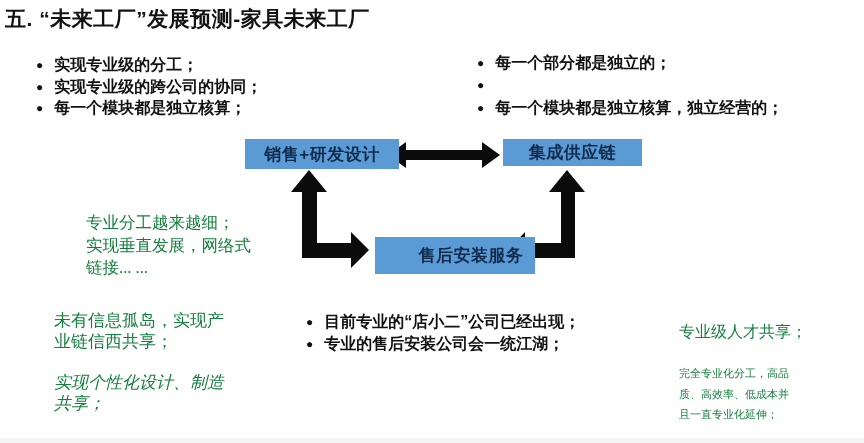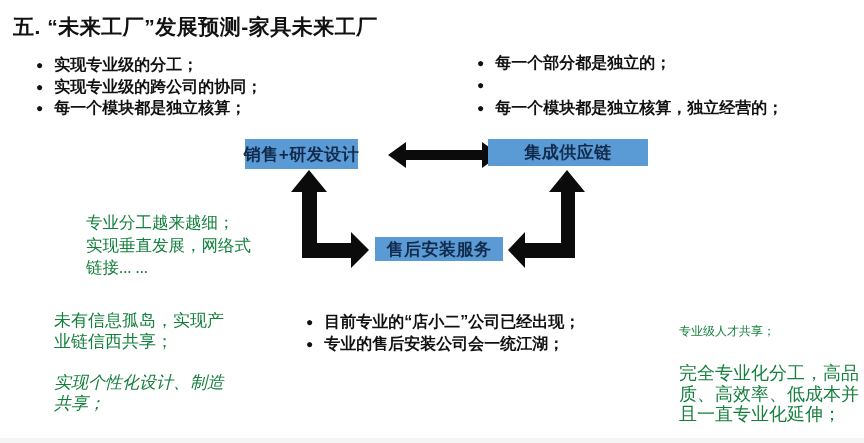--- a/index.html
+++ b/index.html
@@ -1,52 +1,52 @@
 <!DOCTYPE html>
 <html style="--node-fill: #5b9bd5; --node-text: #122b4d; --arrow: #0b0b0b;"><head>
 <meta charset="utf-8">
 <style>
   html,body{margin:0;padding:0;background:#ffffff;}
   .slide{
     position:relative;width:864px;height:443px;background:#ffffff;overflow:hidden;
     font-family:"Liberation Sans",sans-serif;color:#1a1a1a;
   }
   .title{
-    position:absolute;left:5px;top:5px;margin:8px;
+    position:absolute;left:5px;top:5px;margin:0;
     font-size:21px;font-weight:bold;letter-spacing:0.5px;color:#111;
     font-family:"Liberation Sans",sans-serif;white-space:nowrap;
   }
   ul.bullets{list-style:none;margin:0;padding:0;position:absolute;}
   ul.bullets li{display:flex;align-items:baseline;font-weight:bold;color:#111;}
   .dot{font-size:12px;margin-right:11px;flex:0 0 auto;transform:translateY(-1px);}
   .tl{left:36px;top:55px;}
   .tl li{font-size:16px;line-height:19.5px;}
   .tr{left:477px;top:52px;}
   .tr li{font-size:16px;line-height:21.5px;}
   .bm{left:306px;top:312px;}
   .bm li{font-size:16px;line-height:20.5px;}
   .node{
     position:absolute;display:flex;align-items:center;justify-content:center;
     background:var(--node-fill,#5b9bd5);color:var(--node-text,#122b4d);
     font-weight:bold;font-size:17px;letter-spacing:0.5px;white-space:nowrap;
   }
-  .node-sales{left:245px;top:139px;width:113px;height:30px;}
-  .node-supply{left:488px;top:139px;width:160px;height:27px;}
-  .node-service{left:375px;top:237px;width:128px;height:24px;}
+  .node-sales{left:245px;top:139px;width:154px;height:30px;}
+  .node-supply{left:503px;top:139px;width:139px;height:27px;}
+  .node-service{left:375px;top:237px;width:128px;height:37px;padding-left:32px;}
   .arrows{position:absolute;left:0;top:0;}
   .arrows polygon{fill:var(--arrow,#0b0b0b);}
   .note{
     position:absolute;font-family:"Liberation Serif",serif;color:#15803d;
     white-space:pre-line;
   }
   .note-leftmid{left:86px;top:212px;font-size:16.5px;line-height:22.5px;}
   .note-bl1{left:54px;top:310px;font-size:17px;line-height:21px;}
   .note-bl2{left:54px;top:372px;font-size:17px;line-height:21px;font-style:italic;}
-  .note-br1{left:679px;top:321px;font-size:12px;line-height:21px;}
-  .note-br2{left:679px;top:363px;font-size:18px;line-height:20.5px;}
+  .note-br1{left:679px;top:321px;font-size:16px;line-height:21px;}
+  .note-br2{left:679px;top:363px;font-size:11px;line-height:20.5px;}
   .bottom-edge{position:absolute;left:0;bottom:0;width:864px;height:5px;background:#f5f5f5;}
 </style>
 </head>
 <body>
 
 <div class="slide">
 
   <h1 class="title">五. “未来工厂”发展预测-家具未来工厂</h1>
 
   <ul class="bullets tl">

